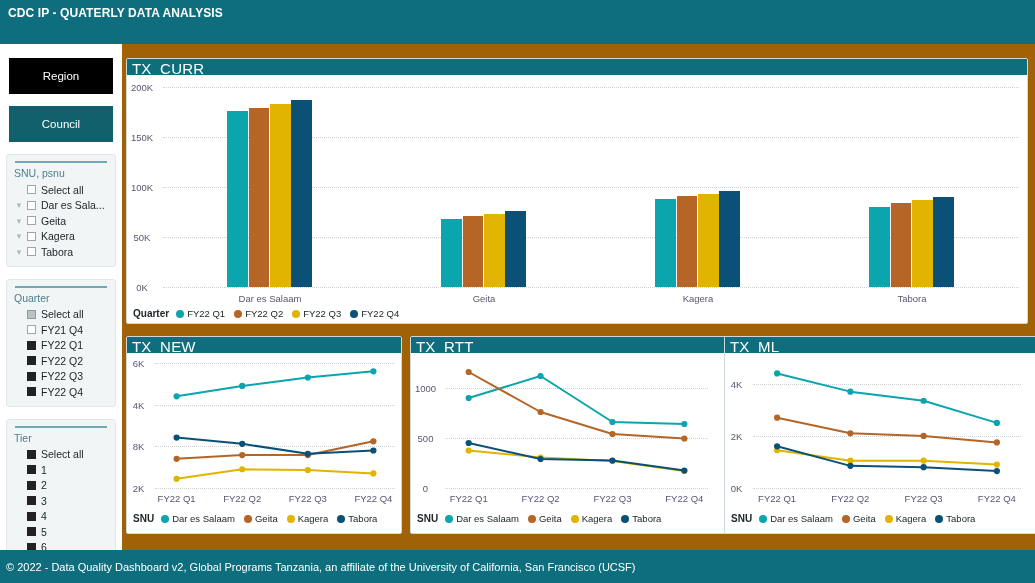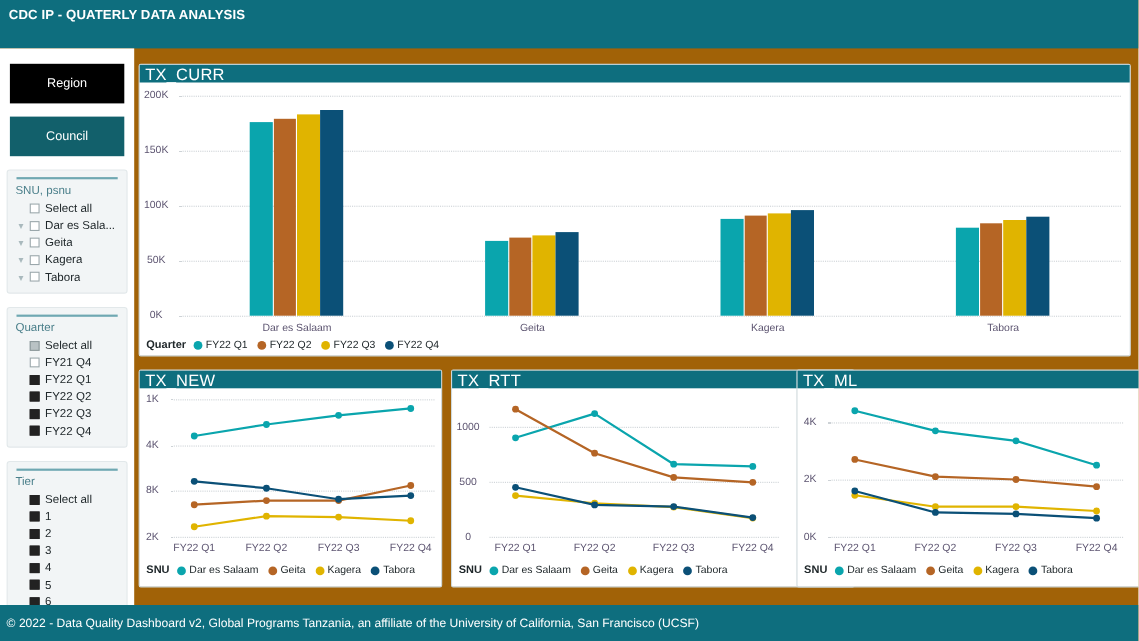--- a/index.html
+++ b/index.html
@@ -310,21 +310,21 @@
     <div class="card" id="card-txnew">
       <div class="card-head">TX_NEW</div>
       <div class="plot" id="plot-txnew" style="height: 155px;">
           <div class="gridline" style="left: 28px; width: 240px; top: 135px;"></div>
           <div class="ytick" style="left: 0px; width: 23px; top: 135px;">2K</div>
           <div class="gridline" style="left: 28px; width: 240px; top: 93.3333px;"></div>
           <div class="ytick" style="left: 0px; width: 23px; top: 93.3333px;">8K</div>
           <div class="gridline" style="left: 28px; width: 240px; top: 51.6667px;"></div>
           <div class="ytick" style="left: 0px; width: 23px; top: 51.6667px;">4K</div>
           <div class="gridline" style="left: 28px; width: 240px; top: 10px;"></div>
-          <div class="ytick" style="left: 0px; width: 23px; top: 10px;">1K</div>
+          <div class="ytick" style="left: 0px; width: 23px; top: 10px;">6K</div>
           <svg width="274" height="155" style="position: absolute; left: 0px; top: 0px;">
             <path d="M49.599999999999994 43.33333333333334 L115.19999999999999 32.91666666666667 L180.79999999999998 24.583333333333343 L246.39999999999998 18.33333333333333" fill="none" stroke="#0AA5AD" stroke-width="2" stroke-linejoin="round" stroke-linecap="round"></path>
             <circle cx="49.599999999999994" cy="43.33333333333334" r="3.1" fill="#0AA5AD"></circle>
             <circle cx="115.19999999999999" cy="32.91666666666667" r="3.1" fill="#0AA5AD"></circle>
             <circle cx="180.79999999999998" cy="24.583333333333343" r="3.1" fill="#0AA5AD"></circle>
             <circle cx="246.39999999999998" cy="18.33333333333333" r="3.1" fill="#0AA5AD"></circle>
             <path d="M49.599999999999994 105.83333333333333 L115.19999999999999 102.08333333333334 L180.79999999999998 102.08333333333334 L246.39999999999998 88.33333333333333" fill="none" stroke="#B56525" stroke-width="2" stroke-linejoin="round" stroke-linecap="round"></path>
             <circle cx="49.599999999999994" cy="105.83333333333333" r="3.1" fill="#B56525"></circle>
             <circle cx="115.19999999999999" cy="102.08333333333334" r="3.1" fill="#B56525"></circle>
             <circle cx="180.79999999999998" cy="102.08333333333334" r="3.1" fill="#B56525"></circle>

